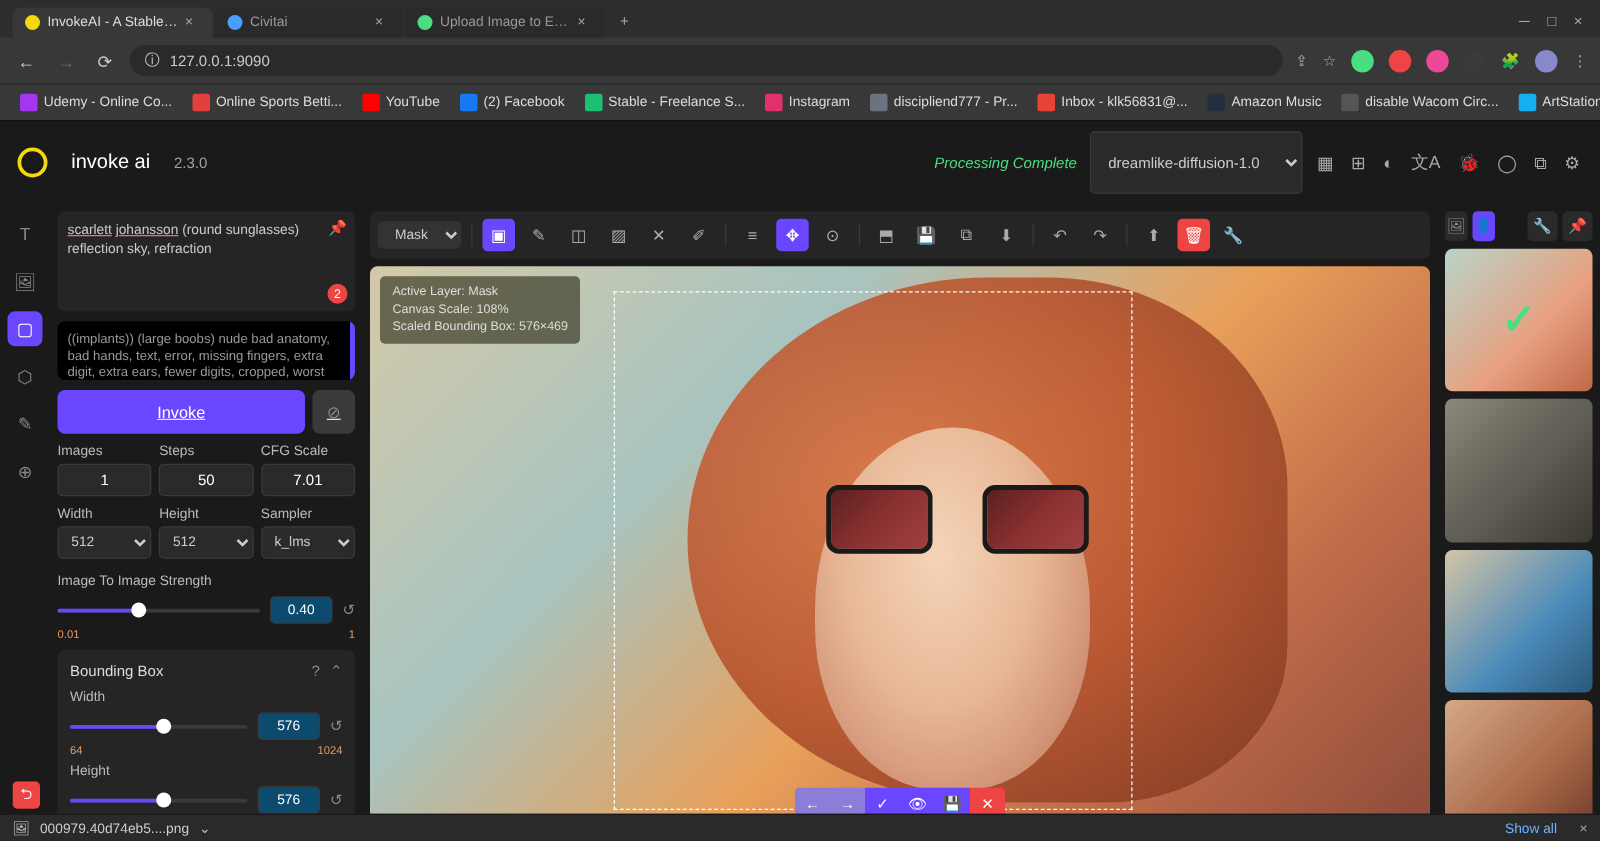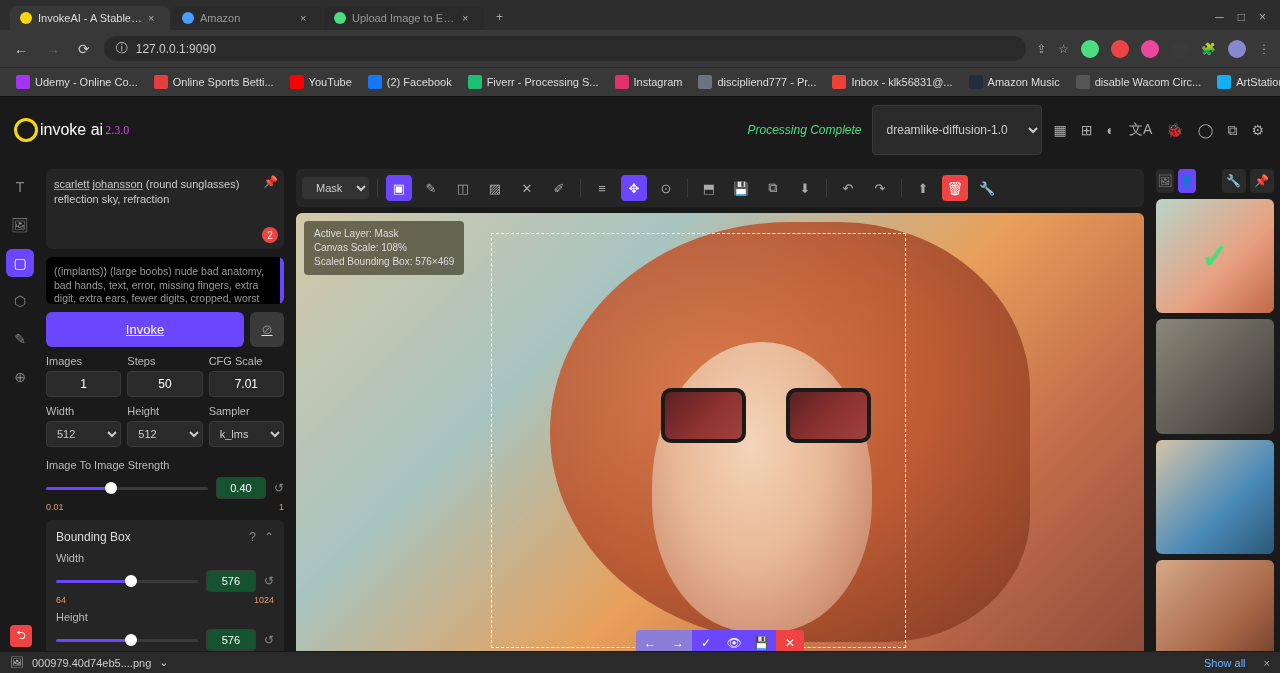--- a/index.html
+++ b/index.html
@@ -15,24 +15,24 @@
 .win-controls{margin-left:auto;display:flex;gap:14px;padding:6px 14px;color:#aaa;}
 .addr-bar{display:flex;align-items:center;gap:10px;padding:6px 10px;background:#383838;}
 .nav-btn{color:#ccc;padding:4px;cursor:pointer;font-size:14px;}
 .url-box{flex:1;background:#2a2a2a;border-radius:14px;padding:4px 12px;display:flex;align-items:center;gap:8px;color:#ccc;font-size:12px;}
 .addr-icons{display:flex;gap:12px;align-items:center;}
 .addr-icon{width:18px;height:18px;border-radius:50%;background:#555;}
 .bookmarks{display:flex;gap:4px;padding:4px 10px;background:#383838;border-top:1px solid #2a2a2a;}
 .bookmark{display:flex;align-items:center;gap:5px;padding:3px 6px;font-size:11px;color:#ddd;cursor:pointer;white-space:nowrap;}
 .bm-icon{width:14px;height:14px;border-radius:2px;flex-shrink:0;}
 .app{display:flex;flex-direction:column;height:calc(673px - 90px);background:#1a1a1a;}
-.app-header{display:flex;align-items:center;padding:8px 14px;gap:2px;}
+.app-header{display:flex;align-items:center;padding:8px 14px;gap:19px;}
 .logo{width:24px;height:24px;border:3px solid #f5d90a;border-radius:50%;}
 .app-name{font-size:16px;font-weight:500;color:#fff;}
-.app-ver{font-size:12px;color:#d946ef;font-family:Liberation Serif, serif;}
+.app-ver{font-size:12px;color:#a3a3a3;}
 .header-right{margin-left:auto;display:flex;align-items:center;gap:10px;}
 .status{color:#4ade80;font-size:12px;font-style:italic;}
 .model-sel{background:#2a2a2a;border:1px solid #3a3a3a;padding:16px 10px;border-radius:4px;color:#ccc;font-size:12px;min-width:170px;}
 .hdr-icon{color:#aaa;cursor:pointer;font-size:14px;padding:2px;}
 .app-body{display:flex;flex:1;overflow:hidden;}
 .rail{width:40px;display:flex;flex-direction:column;gap:10px;padding:10px 6px;}
 .rail-btn{width:28px;height:28px;border-radius:6px;display:flex;align-items:center;justify-content:center;color:#888;cursor:pointer;font-size:14px;}
 .rail-btn.active{background:#6b46ff;color:#fff;}
 .left-panel{width:250px;padding:6px;display:flex;flex-direction:column;gap:8px;overflow-y:auto;}
 .prompt-box{background:#252525;border-radius:6px;padding:8px;position:relative;min-height:80px;}
@@ -51,21 +51,21 @@
 .param-label{font-size:11px;color:#bbb;margin-bottom:4px;}
 .param-input{width:100%;background:#2a2a2a;border:1px solid #3a3a3a;border-radius:4px;padding:5px 6px;color:#fff;font-size:12px;text-align:center;}
 .param-sel{width:100%;background:#2a2a2a;border:1px solid #3a3a3a;border-radius:4px;padding:5px 6px;color:#ccc;font-size:11px;}
 .slider-row{margin-top:4px;}
 .slider-label{font-size:11px;color:#bbb;margin-bottom:6px;}
 .slider-wrap{display:flex;align-items:center;gap:8px;}
 .slider-track{flex:1;height:3px;background:#3a3a3a;border-radius:2px;position:relative;}
 .slider-fill{position:absolute;left:0;top:0;height:100%;background:#6b46ff;border-radius:2px;}
 .slider-thumb{position:absolute;top:50%;transform:translate(-50%,-50%);width:12px;height:12px;background:#fff;border-radius:50%;cursor:pointer;}
 .slider-ends{display:flex;justify-content:space-between;font-size:9px;color:#e59866;margin-top:3px;}
-.slider-val{width:50px;background:#14532d;border:1px solid #3a3a3a;border-radius:4px;padding:4px;color:#fff;font-size:11px;text-align:center;}
+.slider-val{width:50px;background:#0c4a6e;border:1px solid #3a3a3a;border-radius:4px;padding:4px;color:#fff;font-size:11px;text-align:center;}
 .reset-btn{color:#888;cursor:pointer;font-size:12px;}
 .section{background:#252525;border-radius:6px;padding:10px;}
 .section-hdr{display:flex;align-items:center;font-size:12px;color:#ddd;font-weight:500;}
 .section-hdr .sp{margin-left:auto;display:flex;gap:8px;color:#888;}
 .canvas-area{flex:1;display:flex;flex-direction:column;padding:6px;gap:6px;}
 .canvas-toolbar{display:flex;align-items:center;gap:6px;background:#252525;border-radius:6px;padding:6px;}
 .mask-sel{background:#333;border:none;padding:4px 10px;border-radius:4px;color:#ccc;font-size:11px;}
 .tb-btn{width:26px;height:26px;display:flex;align-items:center;justify-content:center;color:#aaa;cursor:pointer;border-radius:4px;font-size:13px;}
 .tb-btn.active{background:#6b46ff;color:#fff;}
 .tb-btn.primary{background:#6b46ff;color:#fff;}
@@ -104,21 +104,21 @@
 
 <div class="browser-chrome">
   <div class="tab-bar">
     <div class="tab">
       <span class="tab-favicon" style="background:#f5d90a;"></span>
       <span class="tab-title">InvokeAI - A Stable Diffusion To...</span>
       <span class="tab-close">×</span>
     </div>
     <div class="tab inactive">
       <span class="tab-favicon" style="background:#4a9eff;"></span>
-      <span class="tab-title">Amazon</span>
+      <span class="tab-title">Civitai</span>
       <span class="tab-close">×</span>
     </div>
     <div class="tab inactive">
       <span class="tab-favicon" style="background:#4ade80;"></span>
       <span class="tab-title">Upload Image to Enlarge &amp; Enh...</span>
       <span class="tab-close">×</span>
     </div>
     <span class="tab-add">+</span>
     <div class="win-controls">
       <span>─</span>
@@ -158,21 +158,21 @@
     <div class="bookmark">
         <span class="bm-icon" style="background:#ff0000;"></span>
         <span>YouTube</span>
       </div>
     <div class="bookmark">
         <span class="bm-icon" style="background:#1877f2;"></span>
         <span>(2) Facebook</span>
       </div>
     <div class="bookmark">
         <span class="bm-icon" style="background:#1dbf73;"></span>
-        <span>Fiverr - Processing S...</span>
+        <span>Stable - Freelance S...</span>
       </div>
     <div class="bookmark">
         <span class="bm-icon" style="background:#e1306c;"></span>
         <span>Instagram</span>
       </div>
     <div class="bookmark">
         <span class="bm-icon" style="background:#6b7280;"></span>
         <span>discipliend777 - Pr...</span>
       </div>
     <div class="bookmark">

